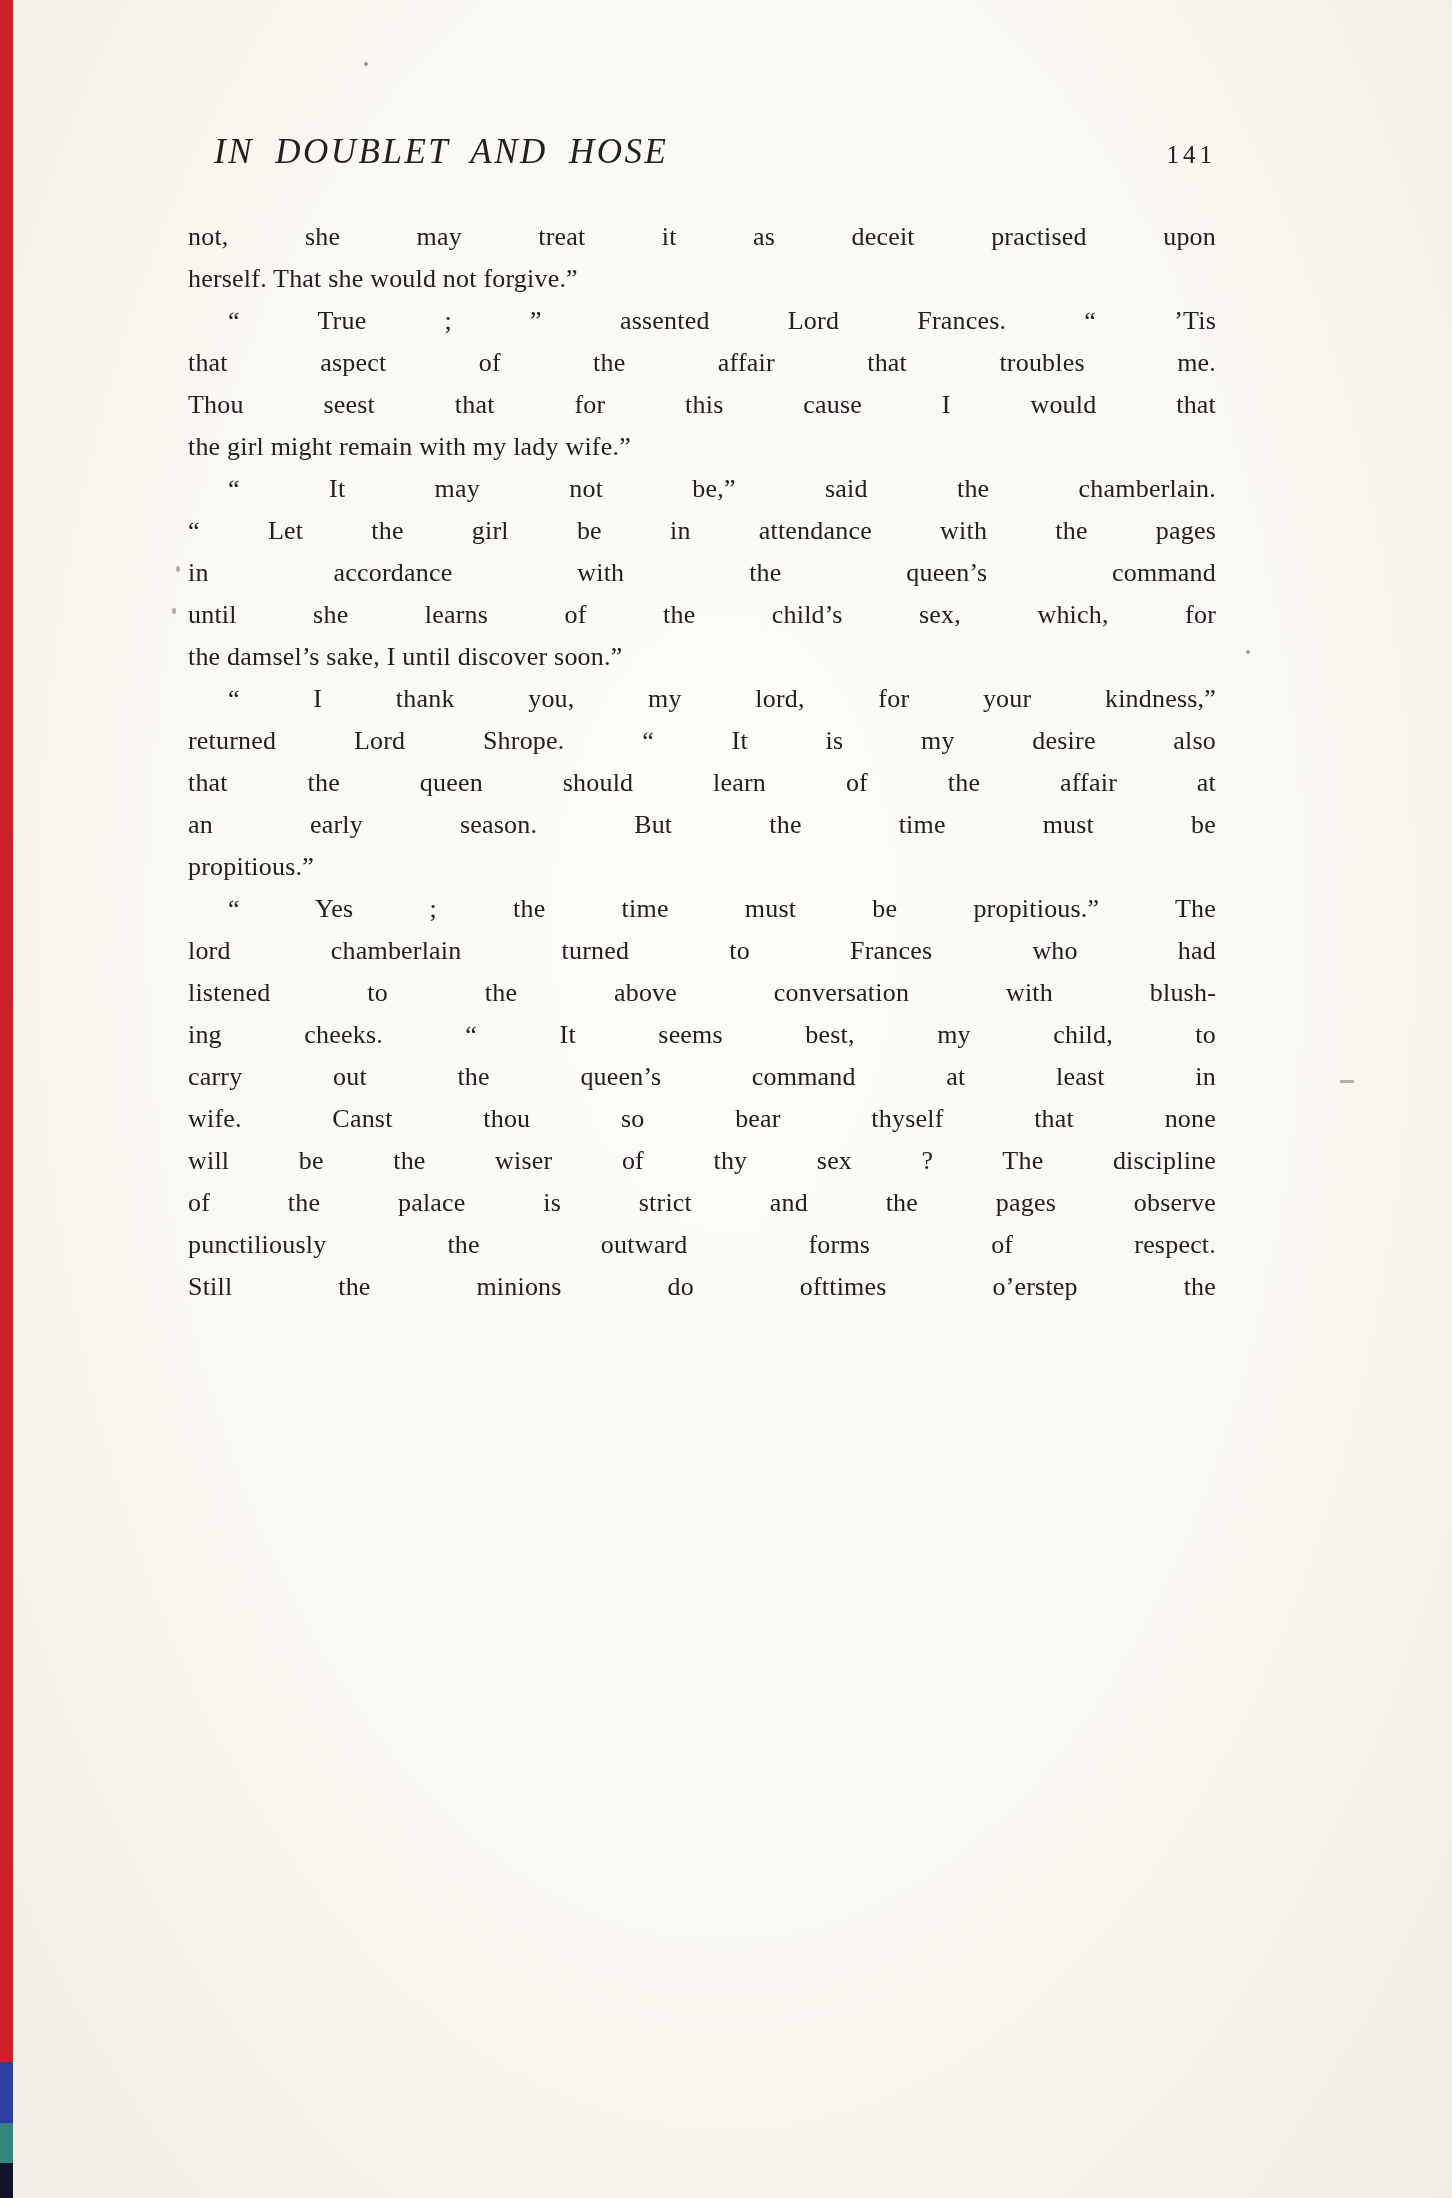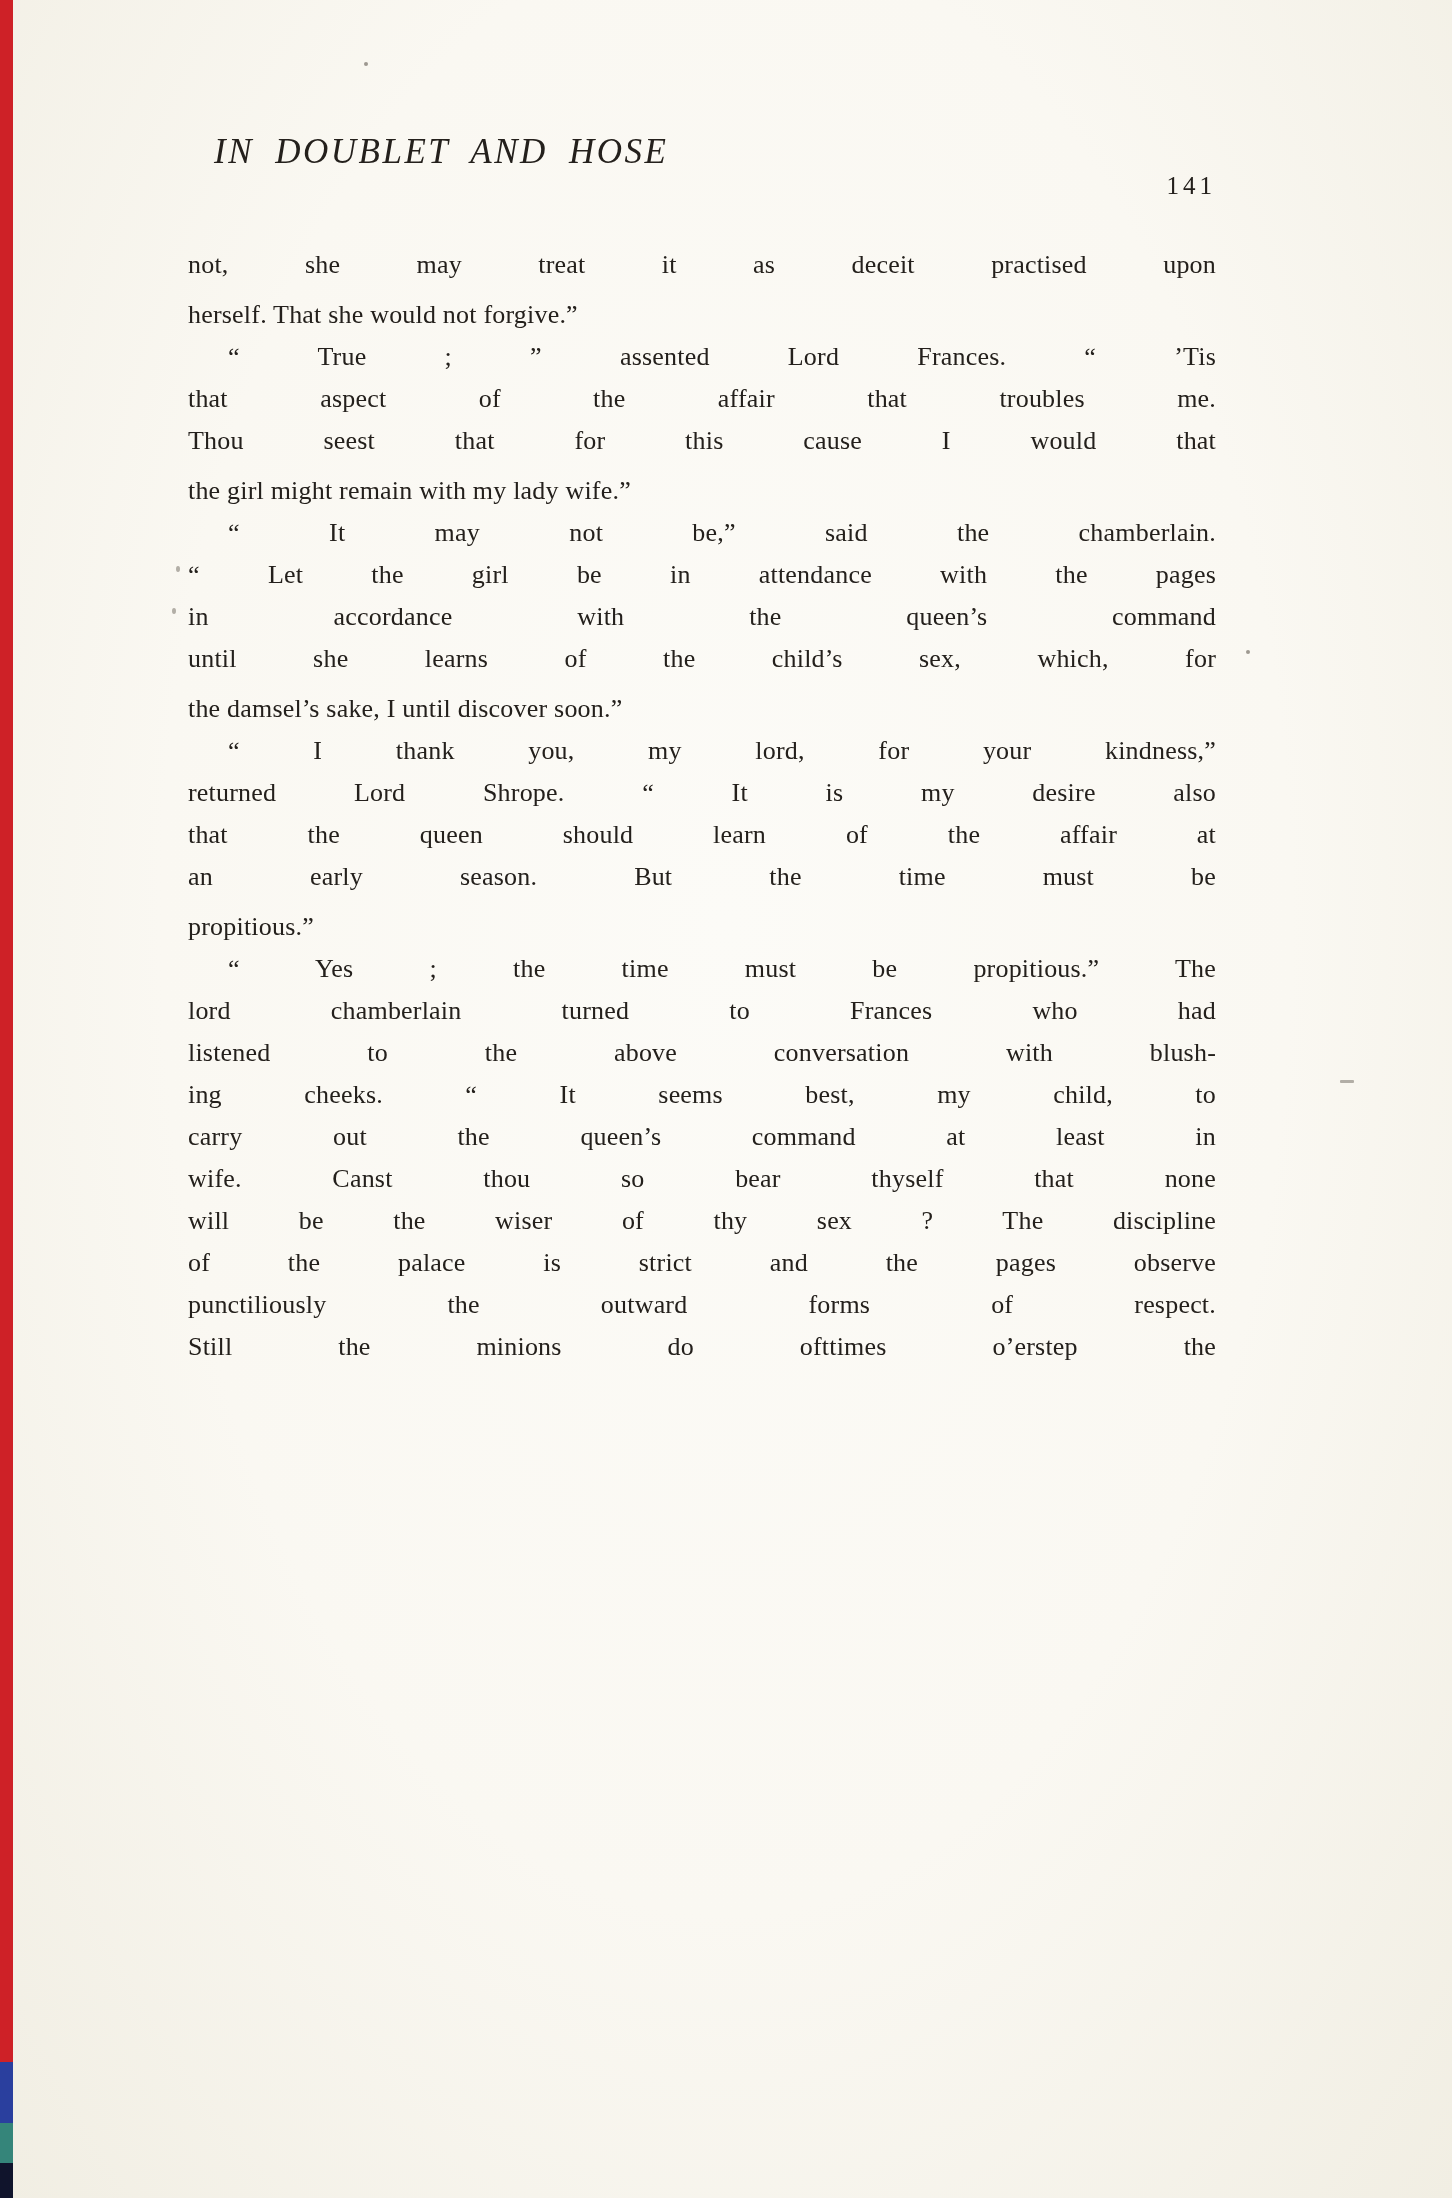--- a/index.html
+++ b/index.html
@@ -28,21 +28,20 @@
     position: absolute;
     left: 188px;
     top: 132px;
     width: 1028px;
     color: #24201c;
   }
   .running-header {
     display: flex;
     align-items: baseline;
     padding-left: 26px;
-    flex-direction: column;
   }
   .header-title {
     font-style: italic;
     font-size: 35px;
     letter-spacing: 2.5px;
     word-spacing: 10px;
     white-space: nowrap;
   }
   .page-number {
     margin-left: auto;
@@ -58,21 +57,20 @@
   .paragraph { margin: 0; }
   .paragraph.indent .line:first-child { text-indent: 40px; }
   .line {
     text-align: justify;
     text-align-last: justify;
     text-justify: inter-word;
   }
   .line.final {
     text-align: left;
     text-align-last: auto;
-    margin-top: 8px;
   }
   
   .artifact { position: absolute; background: #6b655c; border-radius: 50%; opacity: 0.65; }
   .artifact.a1 { left: 364px; top: 62px;  width: 4px; height: 4px; }
   .artifact.a2 { left: 176px; top: 566px; width: 4px; height: 6px; opacity: .5; }
   .artifact.a3 { left: 172px; top: 608px; width: 4px; height: 6px; opacity: .5; }
   .artifact.a4 { left: 1246px; top: 650px; width: 4px; height: 4px; }
   .artifact.a5 { left: 1340px; top: 1080px; width: 14px; height: 3px; border-radius: 1px; opacity: .5; }
 </style>
 </head>

